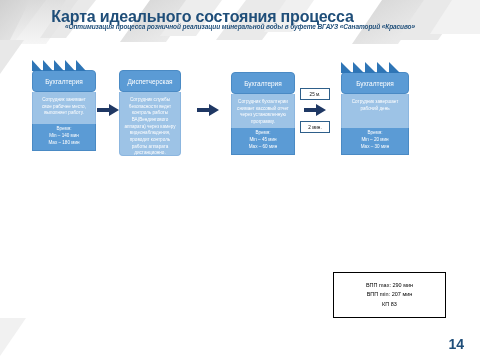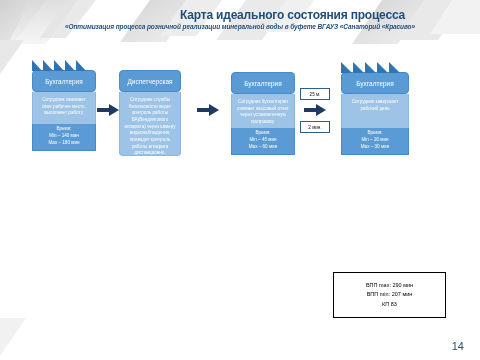--- a/index.html
+++ b/index.html
@@ -22,22 +22,22 @@
     width: 480px; height: 360px;
     pointer-events: none;
     z-index: 0;
   }
 
   
   .title {
     position: absolute;
     left: 0; top: 8px;
     width: 405px;
-    text-align: right;
-    font-size: 12px;
+    text-align: center;
+    font-size: 16px;
     font-weight: bold;
     color: #1f4e79;
     letter-spacing: -0.2px;
     z-index: 5;
   }
   .subtitle {
     position: absolute;
     left: 0; top: 23px;
     width: 480px;
     text-align: center;
@@ -138,22 +138,22 @@
     font-size: 5.5px;
     color: #000000;
     line-height: 1.65;
   }
 
   
   .pagenum {
     position: absolute;
     right: 16px;
     bottom: 8px;
-    font-size: 11px;
-    font-weight: normal;
+    font-size: 14px;
+    font-weight: bold;
     color: #1f4e79;
     z-index: 6;
   }
 </style>
 </head>
 <body>
 
 <svg class="bg-deco" viewBox="0 0 480 360" xmlns="http://www.w3.org/2000/svg">
   <defs>
     <linearGradient id="g1" x1="0" y1="0" x2="0" y2="1">

